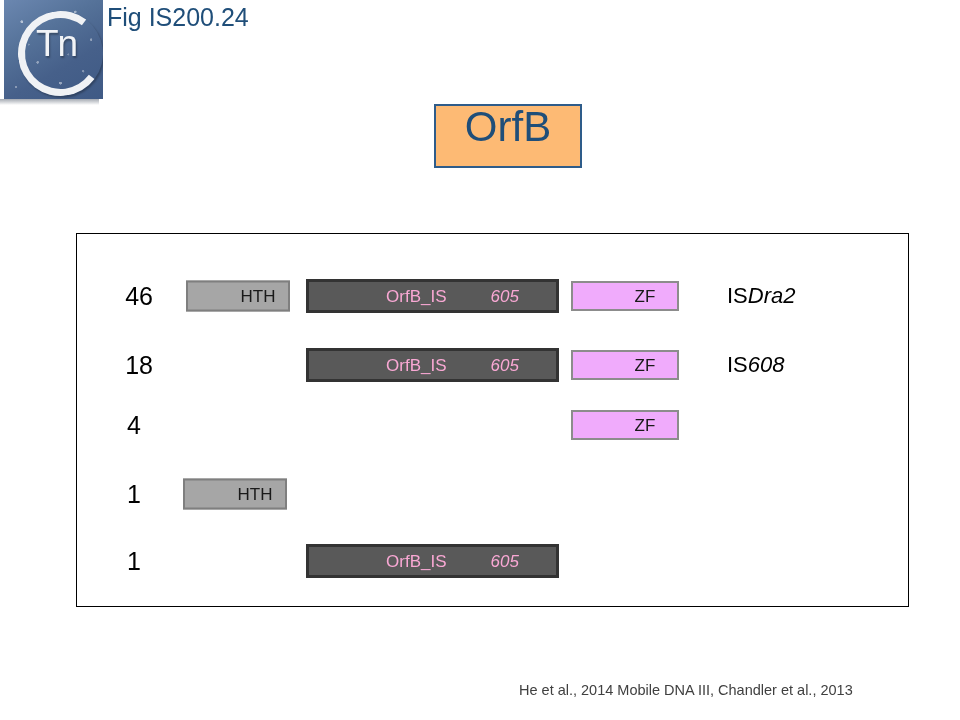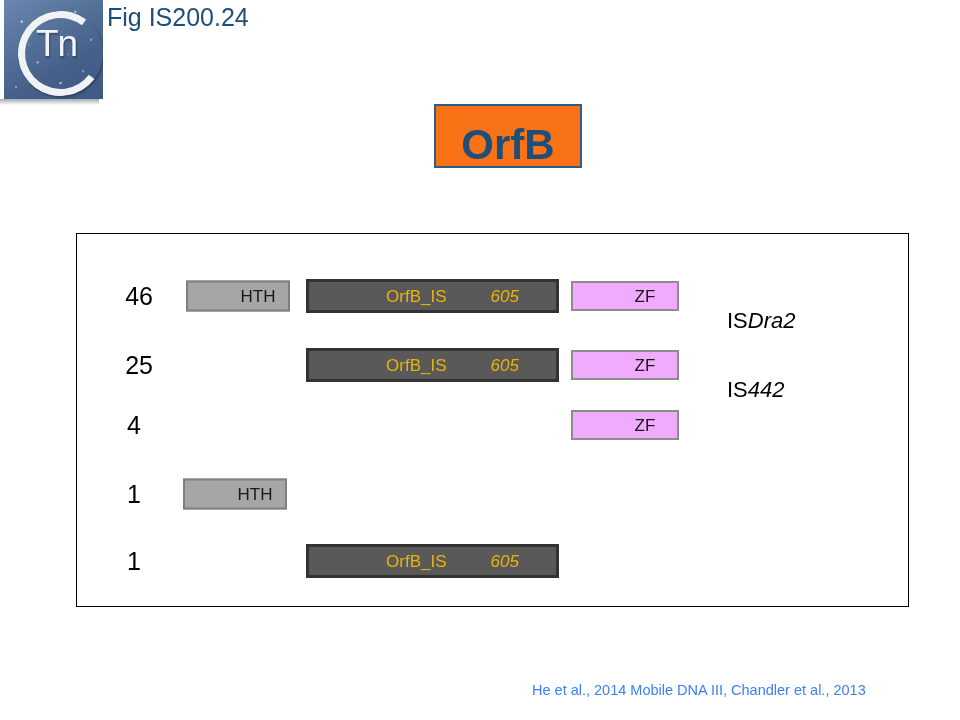--- a/index.html
+++ b/index.html
@@ -77,25 +77,24 @@
   }
 
   
   #orfb-box {
     position: absolute;
     left: 434px;
     top: 104px;
     width: 144px;
     height: 60px;
     border: 2px solid #2e5c8a;
-    background: #f97316;
+    background: #fdba74;
     display: flex;
-    align-items: flex-end;
+    align-items: flex-start;
     justify-content: center;
-    font-weight: bold;
   }
   #orfb-box .label {
     font-size: 42px;
     color: #1f4e79;
     line-height: 1;
   }
 
   
   #panel {
     position: absolute;
@@ -128,47 +127,46 @@
     padding-left: 40px;
   }
   .seg.hth {
     background: #a6a6a6;
     border: 2.5px solid #7f7f7f;
     color: #1a1a1a;
   }
   .seg.orfb {
     background: #595959;
     border: 3px solid #333333;
-    color: #eab308;
+    color: #f9a8d4;
     gap: 44px;
   }
   .seg.zf {
     background: #f0abfc;
     border: 2.5px solid #8c8c8c;
     color: #1a1a1a;
   }
   .seg .ital { font-style: italic; }
 
   .is-name {
     position: absolute;
     font-size: 22px;
     color: #000000;
     transform: translateY(-50%);
     white-space: nowrap;
-    margin-top: 25px;
   }
   .is-name .ital { font-style: italic; }
 
   
   #citation {
     position: absolute;
-    left: 532px;
+    left: 519px;
     top: 682px;
     font-size: 14.5px;
-    color: #3b82f6;
+    color: #404040;
     white-space: nowrap;
   }
 </style>
 </head>
 <body>
 
 <div id="logo">
   <div class="c-ring"></div>
   <div class="tn">Tn</div>
 </div>
@@ -186,29 +184,29 @@
       <span>HTH</span>
     </div>
     <div class="seg orfb" style="left: 229px; top: 62px; width: 253px; height: 34px;">
       <span>OrfB_IS</span>
       <span class="ital">605</span>
     </div>
     <div class="seg zf" style="left: 494px; top: 62px; width: 108px; height: 30px;">
       <span>ZF</span>
     </div>
     <div class="is-name" style="left: 650px; top: 62px;"><span>IS</span><span class="ital">Dra2</span></div>
-    <div class="count" style="top: 131px; left: 36px;">25</div>
+    <div class="count" style="top: 131px; left: 36px;">18</div>
     <div class="seg orfb" style="left: 229px; top: 131px; width: 253px; height: 34px;">
       <span>OrfB_IS</span>
       <span class="ital">605</span>
     </div>
     <div class="seg zf" style="left: 494px; top: 131px; width: 108px; height: 30px;">
       <span>ZF</span>
     </div>
-    <div class="is-name" style="left: 650px; top: 131px;"><span>IS</span><span class="ital">442</span></div>
+    <div class="is-name" style="left: 650px; top: 131px;"><span>IS</span><span class="ital">608</span></div>
     <div class="count" style="top: 191px; left: 24px;">4</div>
     <div class="seg zf" style="left: 494px; top: 191px; width: 108px; height: 30px;">
       <span>ZF</span>
     </div>
     <div class="count" style="top: 260px; left: 24px;">1</div>
     <div class="seg hth" style="left: 106px; top: 260px; width: 104px; height: 31px;">
       <span>HTH</span>
     </div>
     <div class="count" style="top: 327px; left: 24px;">1</div>
     <div class="seg orfb" style="left: 229px; top: 327px; width: 253px; height: 34px;">

